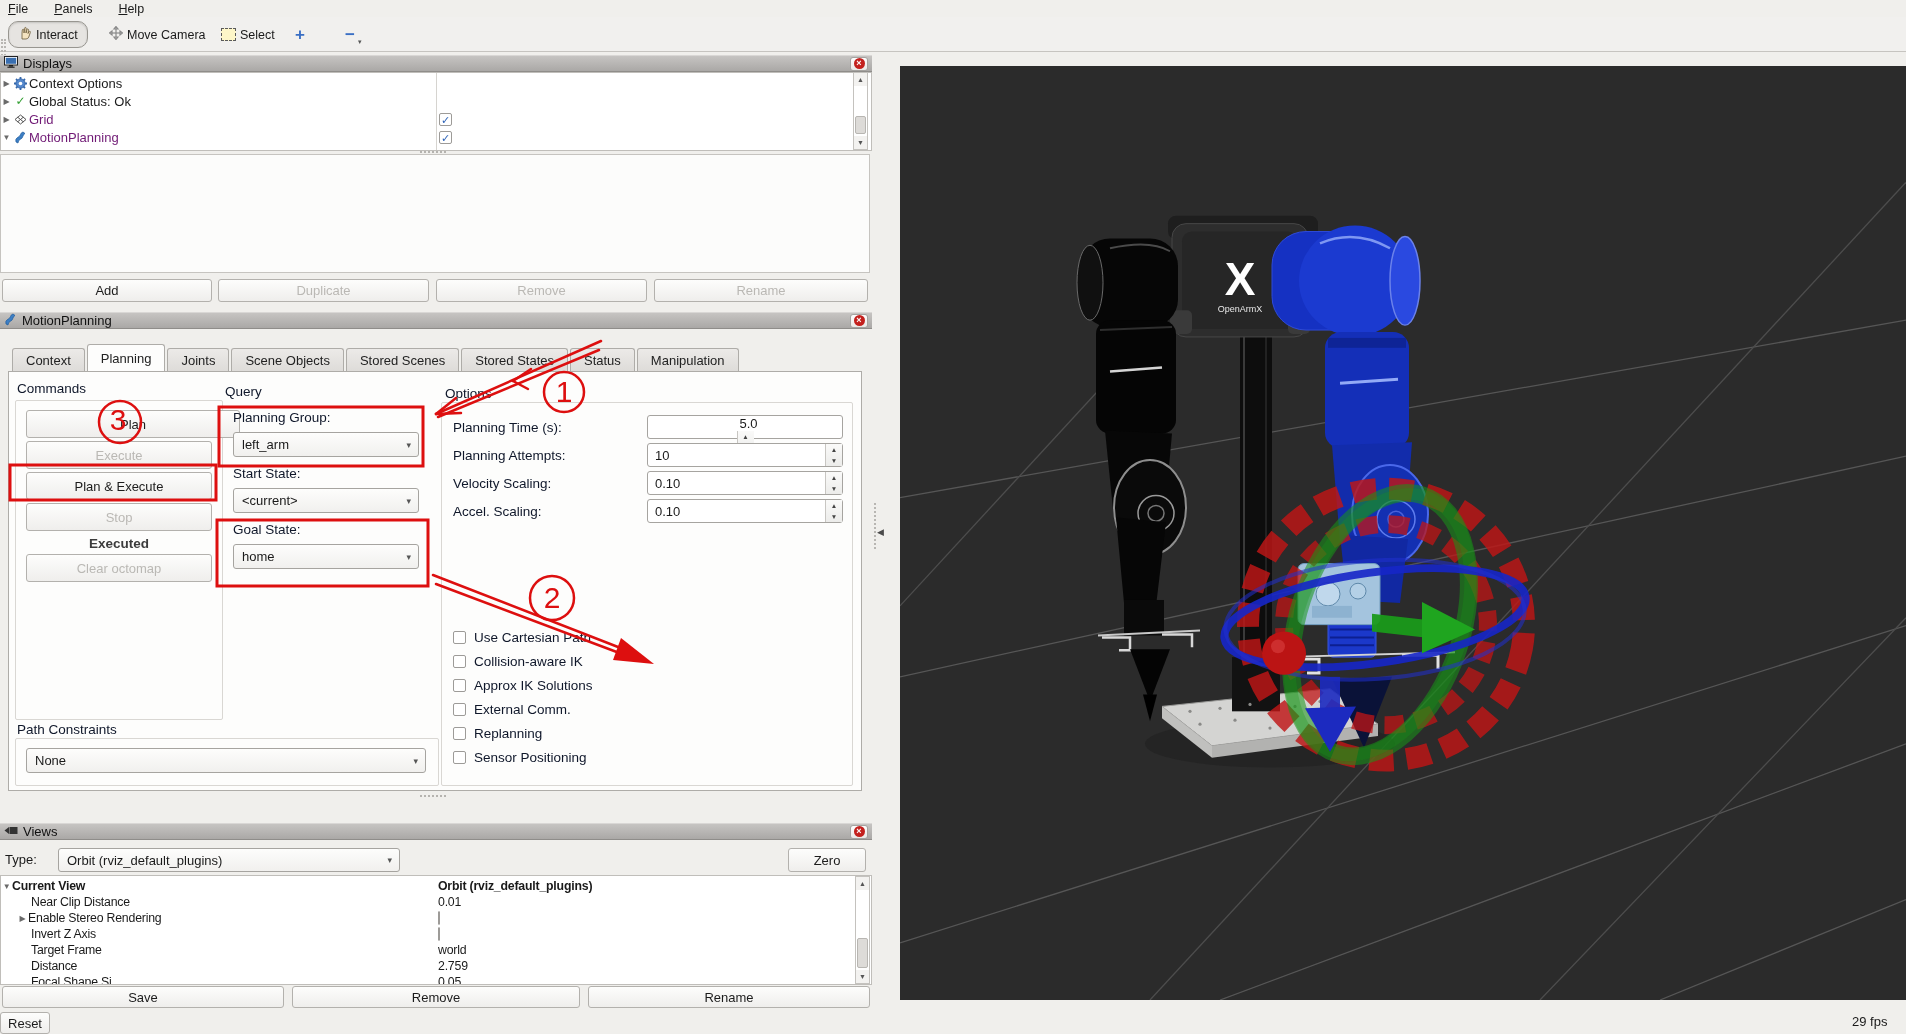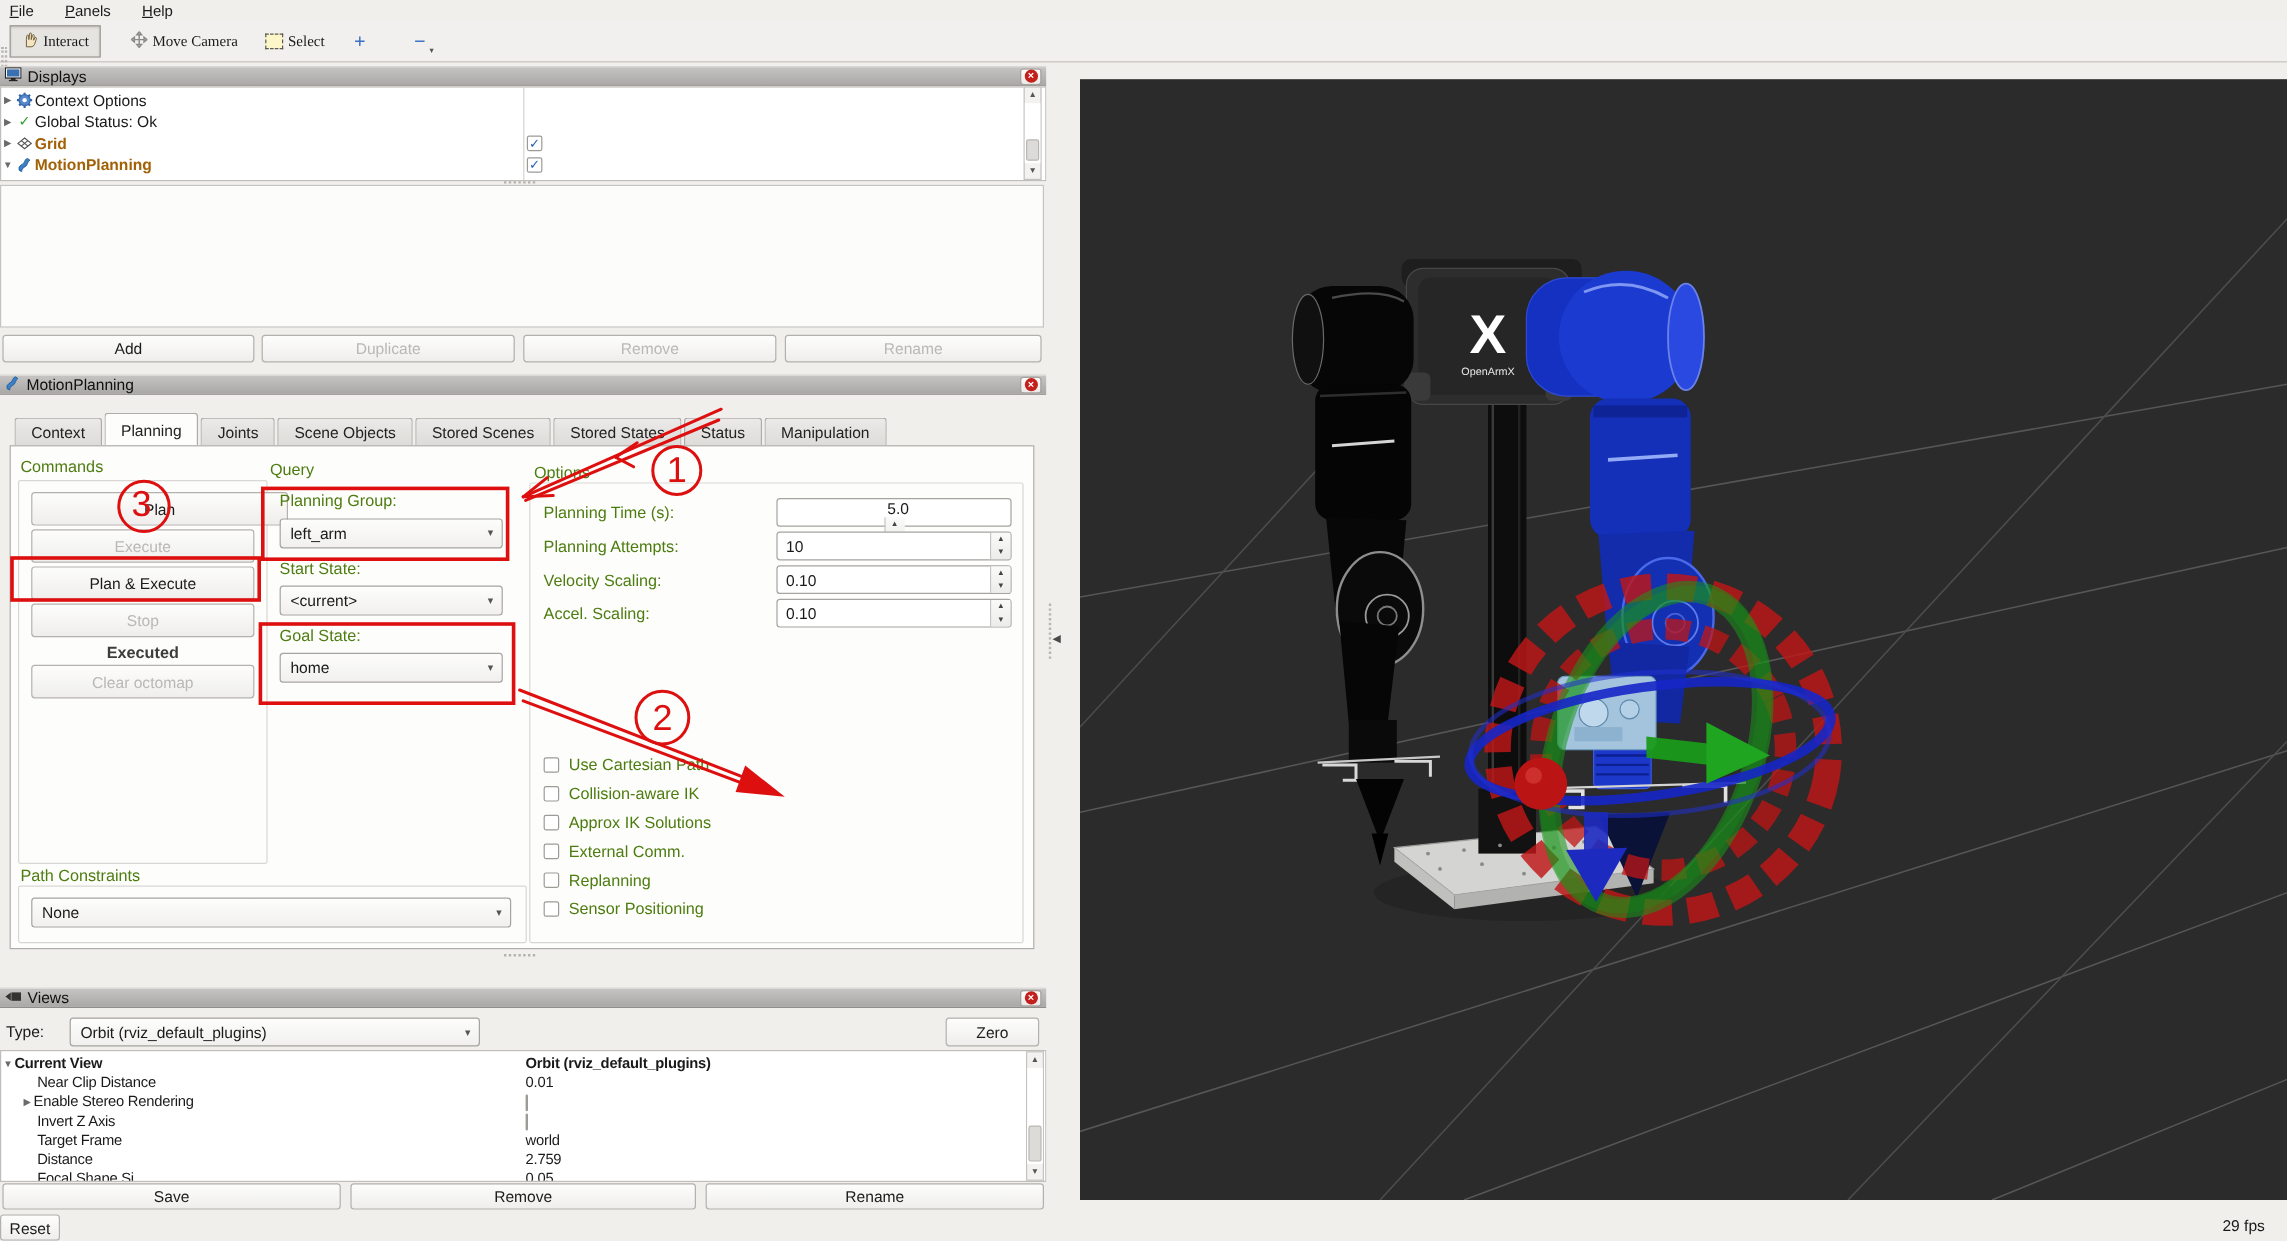--- a/index.html
+++ b/index.html
@@ -6,50 +6,50 @@
   html,body { width:1906px; height:1034px; }
   body { font-family:"Liberation Sans","DejaVu Sans",sans-serif; background:#f0efec; color:#1a1a1a; }
   #app { position:relative; width:1906px; height:1034px; overflow:hidden; background:#f0efec; }
   .abs { position:absolute; }
 
   
   .menubar { left:0; top:0; width:1906px; height:17px; background:#f0efec; display:flex; align-items:center; gap:26px; padding-left:8px; font-size:12.5px; }
   .menu-item { cursor:default; }
   .menu-item::first-letter { text-decoration:underline; }
   .toolbar { left:0; top:17px; width:1906px; height:35px; background:#f1f0ee; border-bottom:1px solid #c6c4c0; }
-  .tbtn { position:absolute; top:4px; height:27px; display:flex; align-items:center; gap:4px; padding:0 9px; font-size:12.5px; border-radius:0;font-family:Liberation Serif, serif; }
+  .tbtn { position:absolute; top:4px; height:27px; display:flex; align-items:center; gap:4px; padding:0 9px; font-size:12.5px; border-radius:10px; }
   .tbtn.pressed { background:#e6e4e1; border:1px solid #989690; box-shadow:inset 0 1px 2px rgba(0,0,0,.15); }
   .tool-drag { left:1px; top:22px; width:5px; height:24px; border-left:2px dotted #b8b6b2; border-right:2px dotted #b8b6b2; }
   .zoom-glyph { color:#3a6fc4; font-size:17px; font-weight:bold; }
   .mini-drop { position:absolute; font-size:7px; color:#555; }
 
   
   .ptitle { height:17px; background:linear-gradient(#c6c4c2,#abaa a8); background:linear-gradient(#c6c4c2,#aaa8a6); border-top:1px solid #d9d7d5; border-bottom:1px solid #8f8d8a; display:flex; align-items:center; gap:5px; padding:0 4px; font-size:13px; color:#101010; }
   .close-btn { margin-left:auto; width:18px; height:14px; background:linear-gradient(#fdfdfd,#e9e8e6); border:1px solid #a5a3a0; border-radius:3px; display:flex; align-items:center; justify-content:center; }
   .close-dot { width:11px; height:11px; border-radius:50%; background:#c3201d; color:#fff; font-size:9px; font-weight:bold; line-height:11px; text-align:center; }
   .btn { display:flex; align-items:center; justify-content:center; background:linear-gradient(#fdfdfc,#efeeec); border:1px solid #b3b1ad; border-radius:3px; font-size:13px; color:#1c1c1c; }
   .btn.disabled { color:#bab8b4; }
   .btn.mnemonic::first-letter { text-decoration:underline; }
   .combo { display:flex; align-items:center; background:linear-gradient(#fdfdfc,#f1f0ee); border:1px solid #a6a4a0; border-radius:3px; font-size:13px; padding-left:8px; }
   .combo .arrow { margin-left:auto; margin-right:7px; font-size:9px; color:#555; }
   .spinbox { display:flex; align-items:center; background:#fff; border:1px solid #a6a4a0; border-radius:3px; font-size:13px; }
   .spin-val { padding-left:7px; flex:1; }
   .spin-arrows { width:17px; height:100%; border-left:1px solid #c8c6c2; background:linear-gradient(#fafaf9,#ececea); display:flex; flex-direction:column; }
   .spin-arrows span { flex:1; font-size:6.5px; color:#444; text-align:center; line-height:11px; }
   .cb { width:13px; height:13px; background:#fff; border:1px solid #9d9b98; border-radius:2px; font-size:11px; font-weight:bold; color:#2d63b8; line-height:12px; text-align:center; flex:none; }
-  .label13 { font-size:13.5px; color:#4d7c0f; }
+  .label13 { font-size:13.5px; color:#0f172a; }
   .group-border { border:1px solid #d9d7d3; border-radius:2px; }
   .dots-h { height:4px; border-top:2px dotted #b5b3af; width:26px; }
 
   
   .tree { background:#fff; border:1px solid #c0beba; overflow:hidden; }
   .trow { position:absolute; display:flex; align-items:center; height:18px; font-size:13px; width:100%; }
   .texp { width:11px; text-align:center; font-size:8px; color:#6a6a6a; flex:none; }
   .tico { width:17px; flex:none; display:flex; justify-content:center; }
-  .hl { color:#a16207; font-weight:bold; }
+  .hl { color:#701a75; font-weight:normal; }
   .colsep { width:1px; background:#d6d4d0; }
   .sbar { position:absolute; width:15px; background:#f3f2f0; border:1px solid #c4c2be; display:flex; flex-direction:column; align-items:center; }
   .sbar .sarr { font-size:7px; color:#555; height:13px; line-height:13px; }
   .sbar .strack { flex:1; width:100%; position:relative; background:#fff; }
   .sbar .sthumb { position:absolute; left:1px; right:1px; background:#dddbd8; border:1px solid #b8b6b2; border-radius:2px; }
 
   
   .tabs { display:flex; align-items:flex-end; gap:2px; padding-left:12px; }
   .tab { height:24px; display:flex; align-items:center; padding:0 13px; font-size:13px; background:linear-gradient(#eceae8,#dddbd8); border:1px solid #aeaca8; border-bottom:none; border-radius:3px 3px 0 0; color:#222; }
   .tab.active { height:28px; background:#fdfdfc; font-weight:normal; }

